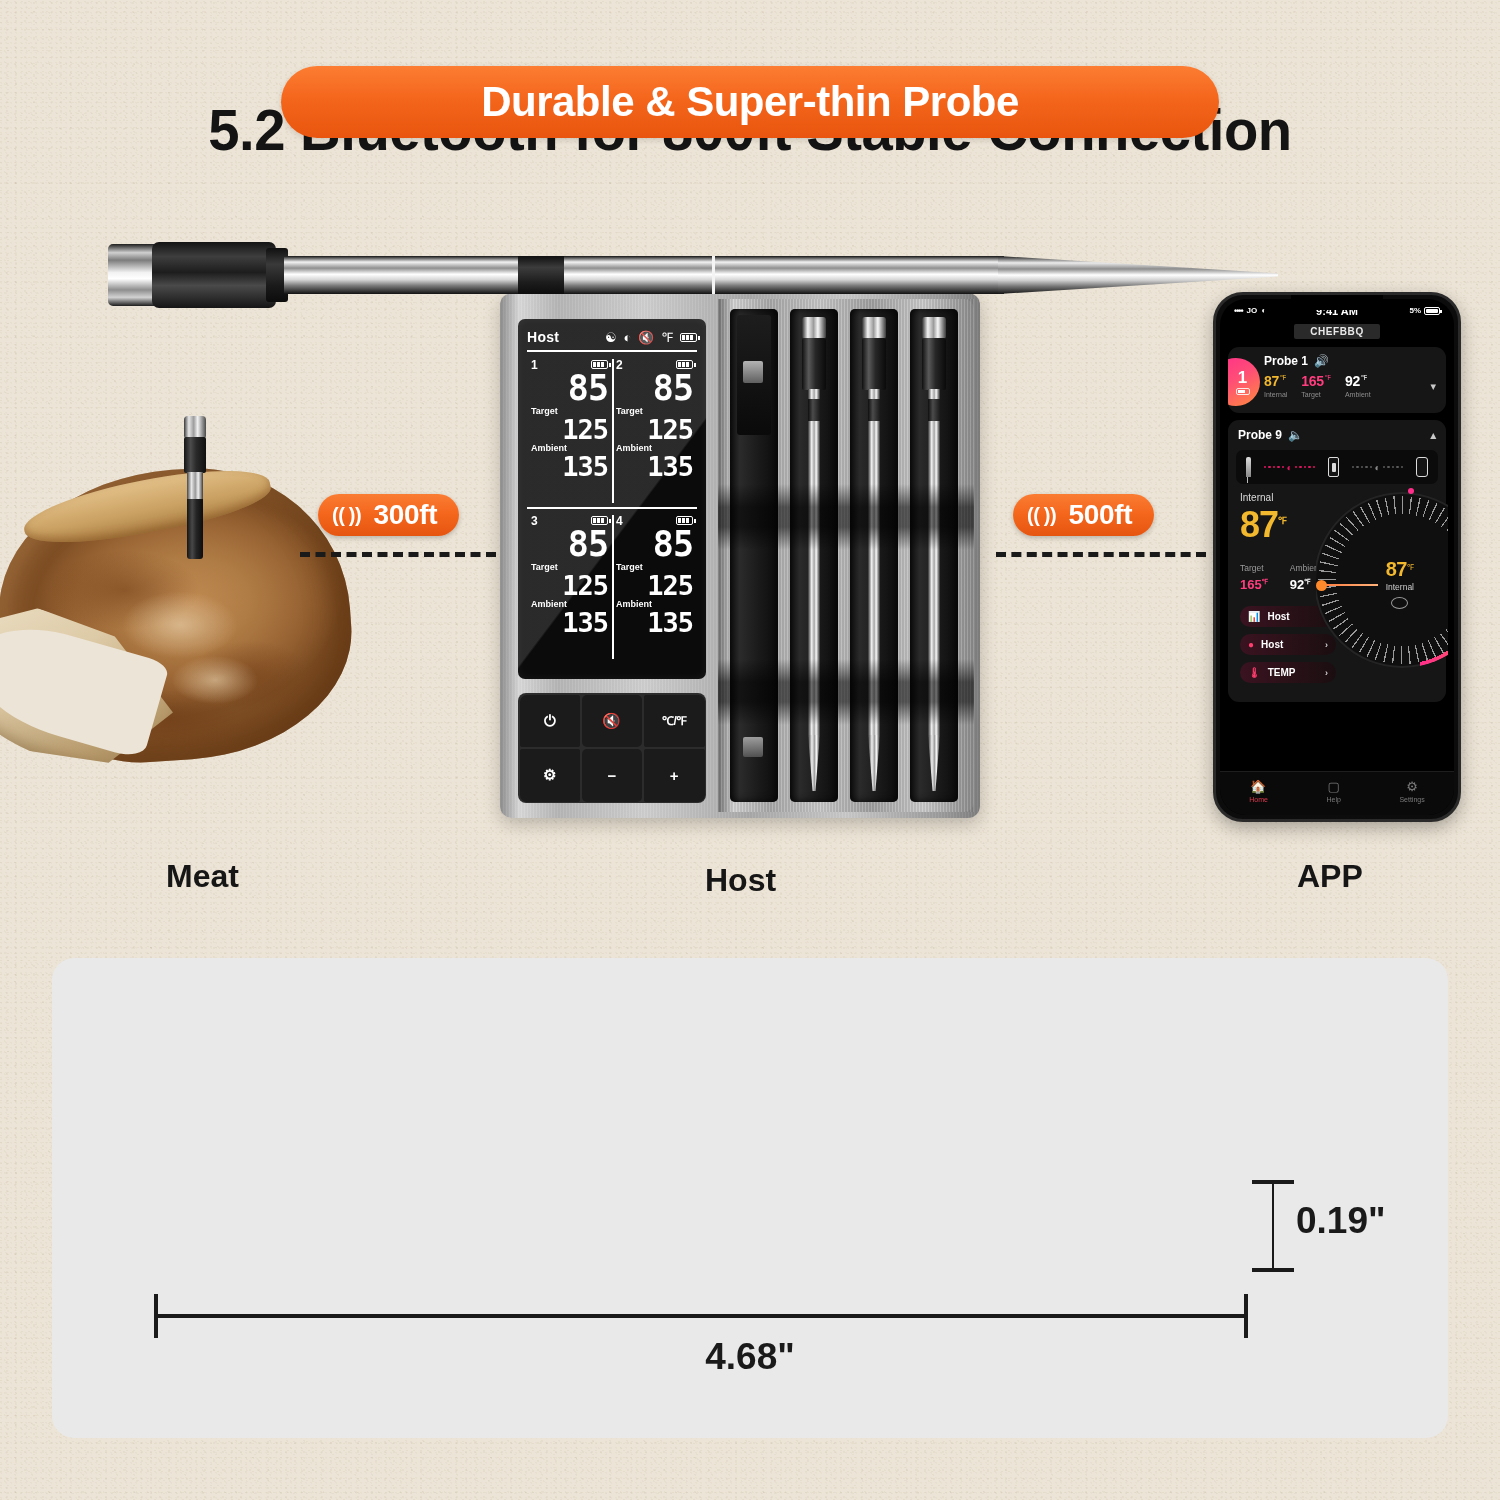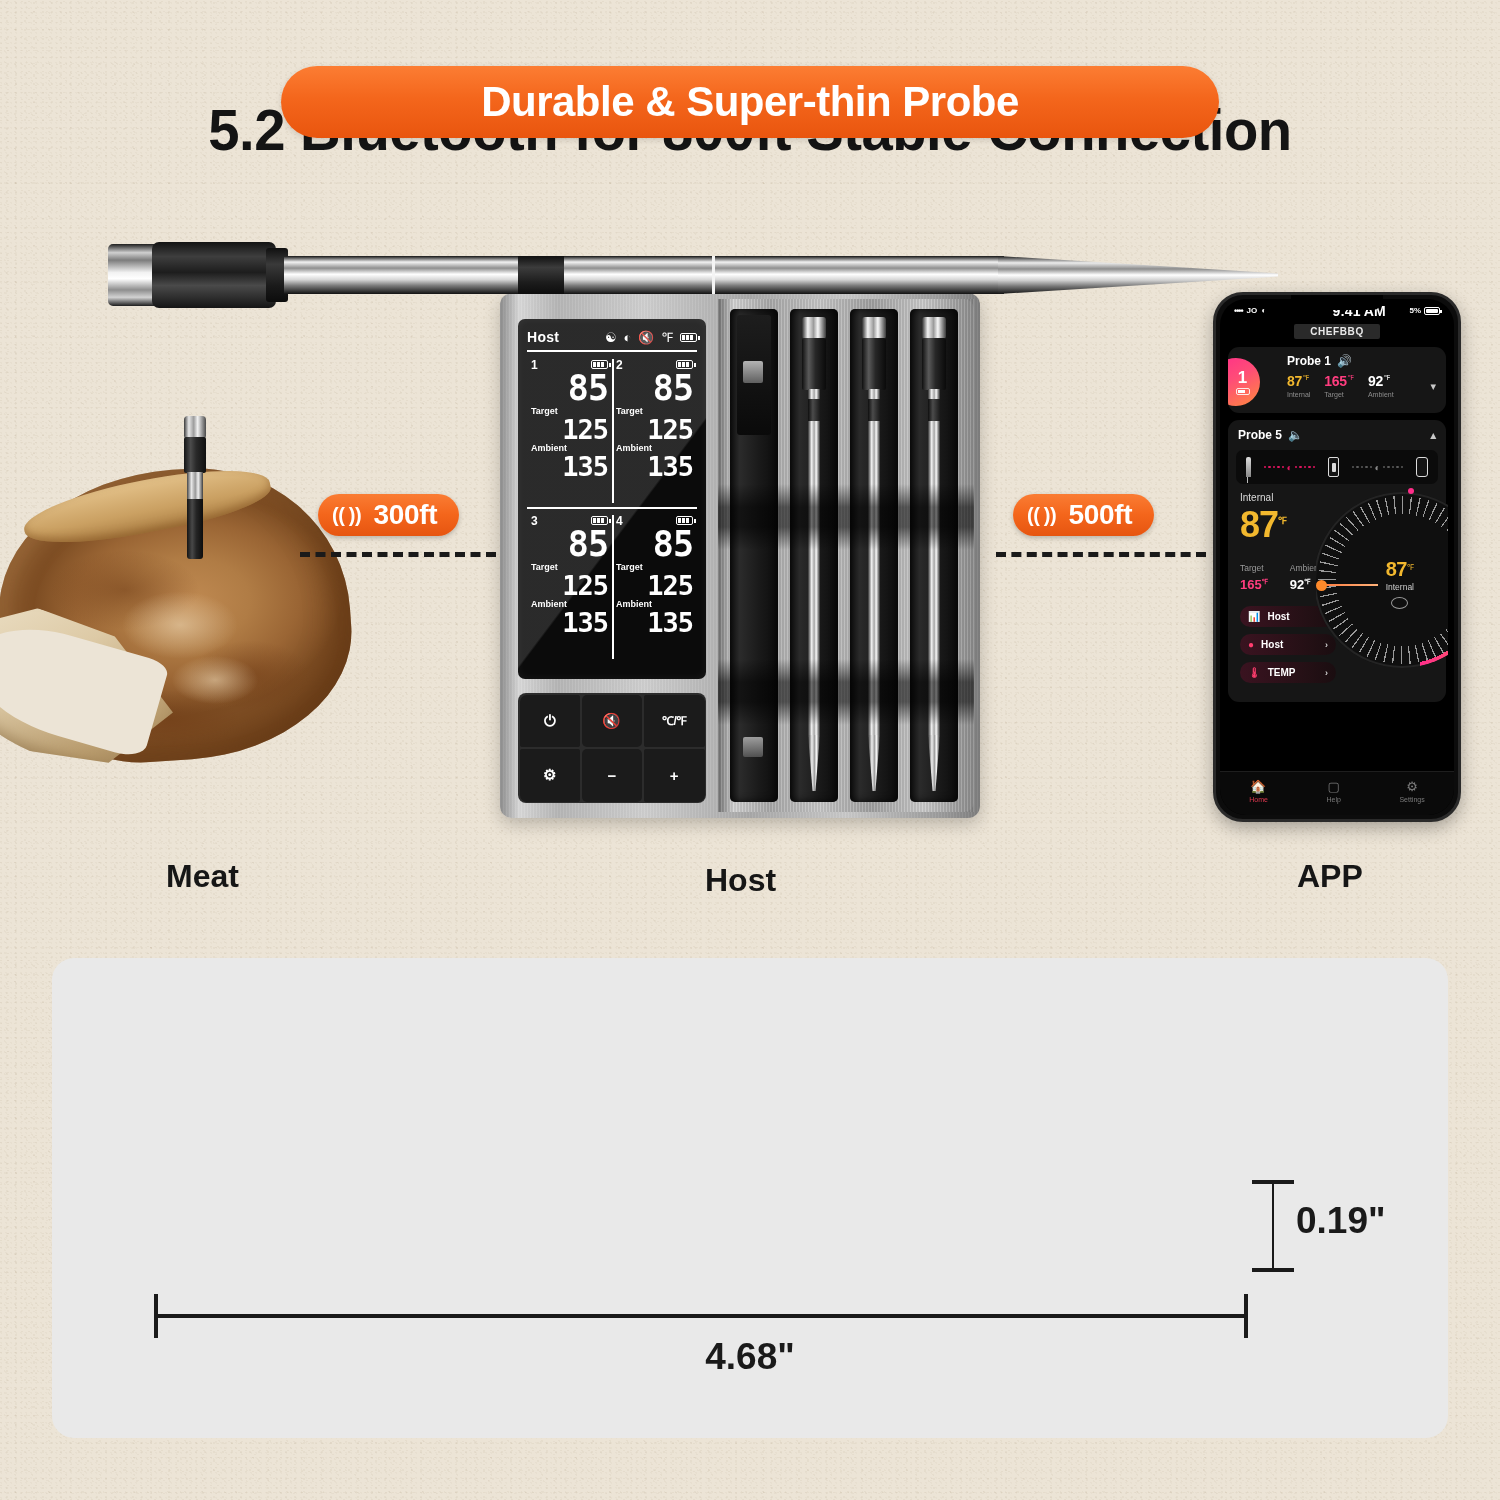--- a/index.html
+++ b/index.html
@@ -247,21 +247,21 @@
     position:absolute; left:50%; transform:translateX(-50%); top:0;
     width:92px; height:15px; background:#000; border-radius:0 0 11px 11px; z-index:5;
   }
   .p-screen{ position:absolute; inset:4px; background:#000; border-radius:26px; overflow:hidden; }
   .statusbar{
     height:20px; display:flex; align-items:center; padding:3px 14px 0 14px;
     color:#fff; font-size:8px; font-weight:bold;
   }
   .sb-left{ display:flex; align-items:center; gap:4px; }
   .dots{ letter-spacing:-1px; font-size:9px; }
-  .sb-time{ position:absolute; left:50%; transform:translateX(-50%); font-size:14px;margin-left:22px; }
+  .sb-time{ position:absolute; left:50%; transform:translateX(-50%); font-size:11px; }
   .sb-right{ margin-left:auto; display:flex; align-items:center; gap:3px; }
   .sb-batt{ width:16px; height:8px; border:1px solid #fff; border-radius:2px; position:relative; }
   .sb-batt::after{ content:""; position:absolute; right:-2.5px; top:2px; width:1.5px; height:3px; background:#fff; }
   .sb-batt i{ position:absolute; inset:1px; background:#fff; border-radius:1px; }
 
   .app-title{
     margin:5px auto 0; width:86px; height:15px; background:#2a2a2a; border-radius:2px;
     color:#e9e9e9; font-size:10px; font-weight:bold; letter-spacing:.6px;
     display:flex; align-items:center; justify-content:center;
   }
@@ -272,21 +272,21 @@
   .p1card{ height:66px; overflow:hidden; }
   .p1-disc{
     position:absolute; left:-16px; top:11px; width:48px; height:48px; border-radius:50%;
     background:linear-gradient(150deg,#ff2e8a 0%, #ff4d77 45%, #ff8a3d 100%);
     display:flex; flex-direction:column; align-items:center; justify-content:center;
     padding-left:13px;
   }
   .p1-num{ color:#fff; font-size:17px; font-weight:bold; line-height:16px; }
   .p1-batt{ width:14px; height:7px; border:1px solid rgba(255,255,255,.85); border-radius:2px; margin-top:2px; position:relative; }
   .p1-batt i{ position:absolute; left:1px; top:1px; bottom:1px; right:4px; background:#fff; }
-  .p1-right{ margin-left:59px; padding:7px 8px 0 0; }
+  .p1-right{ margin-left:36px; padding:7px 8px 0 0; }
   .p1-title{ display:flex; align-items:center; gap:6px; color:#fff; font-size:12px; font-weight:bold; }
   .p1-vals{ display:flex; align-items:flex-end; gap:14px; margin-top:4px; position:relative; }
   .val b{ font-size:14px; font-weight:bold; letter-spacing:-.3px; }
   .val sup{ font-size:7px; margin-left:1px; }
   .val .lbl{ display:block; font-size:7px; color:#8d8d8d; margin-top:1px; }
   .v-int b, .v-int sup{ color:#f2b82e; }
   .v-tgt b, .v-tgt sup{ color:#ff3d7f; }
   .v-amb b, .v-amb sup{ color:#ffffff; }
   .chev{ position:absolute; right:2px; bottom:5px; color:#c9c9c9; font-size:11px; }
 
@@ -658,21 +658,21 @@
             <b>92</b><sup>℉</sup>
             <span class="lbl">Ambient</span>
           </span>
           <span class="chev">▾</span>
         </div>
       </div>
     </div>
 
     <div class="card p2card">
       <div class="p2-head">
-        <span>Probe 5</span>
+        <span>Probe 9</span>
         <span>🔈</span>
         <span class="chev2">▴</span>
       </div>
 
       <div class="conn">
         <span class="dev mini-probe"></span>
         <span class="sig on">
           <span class="dotrow">
               <span></span>
               <span></span>

